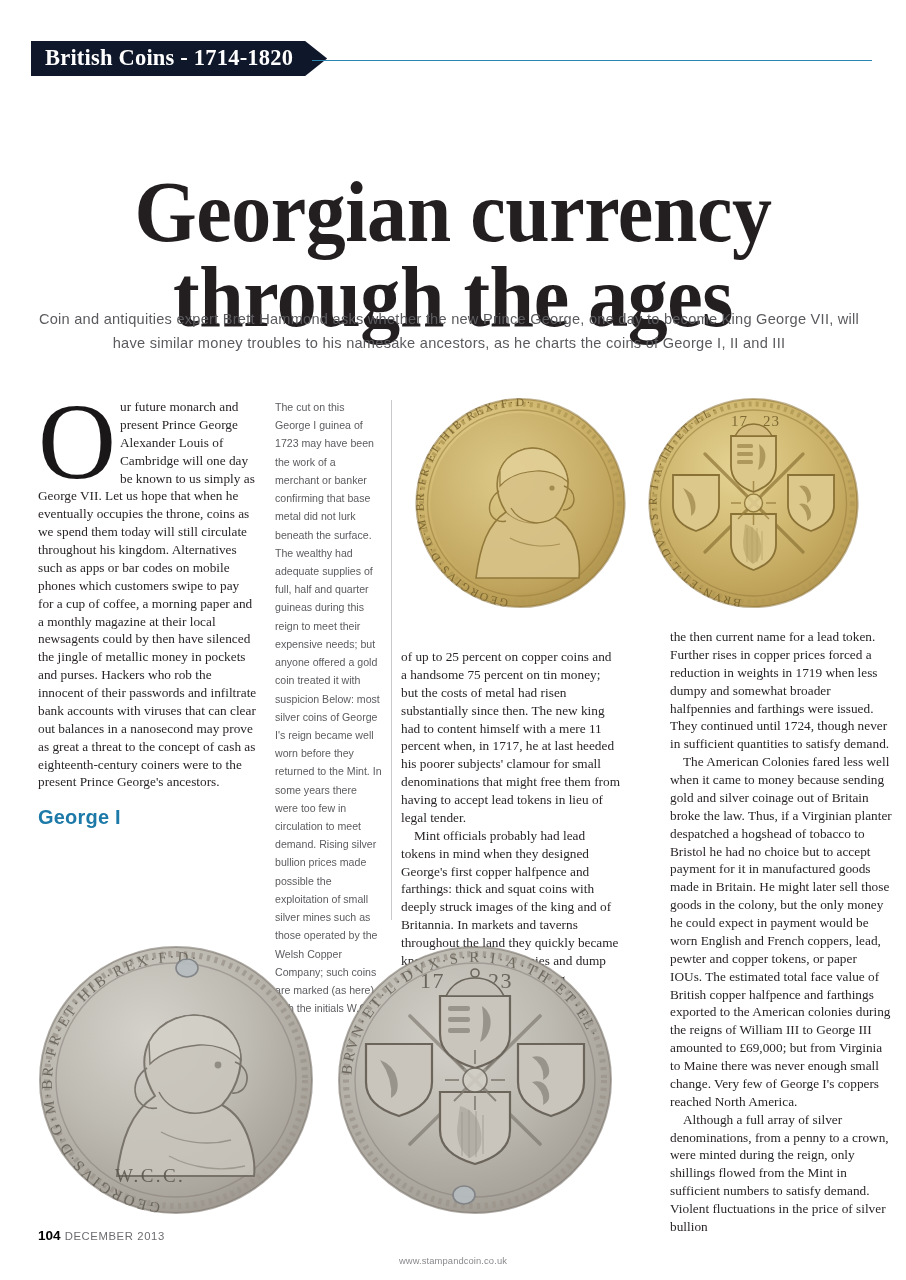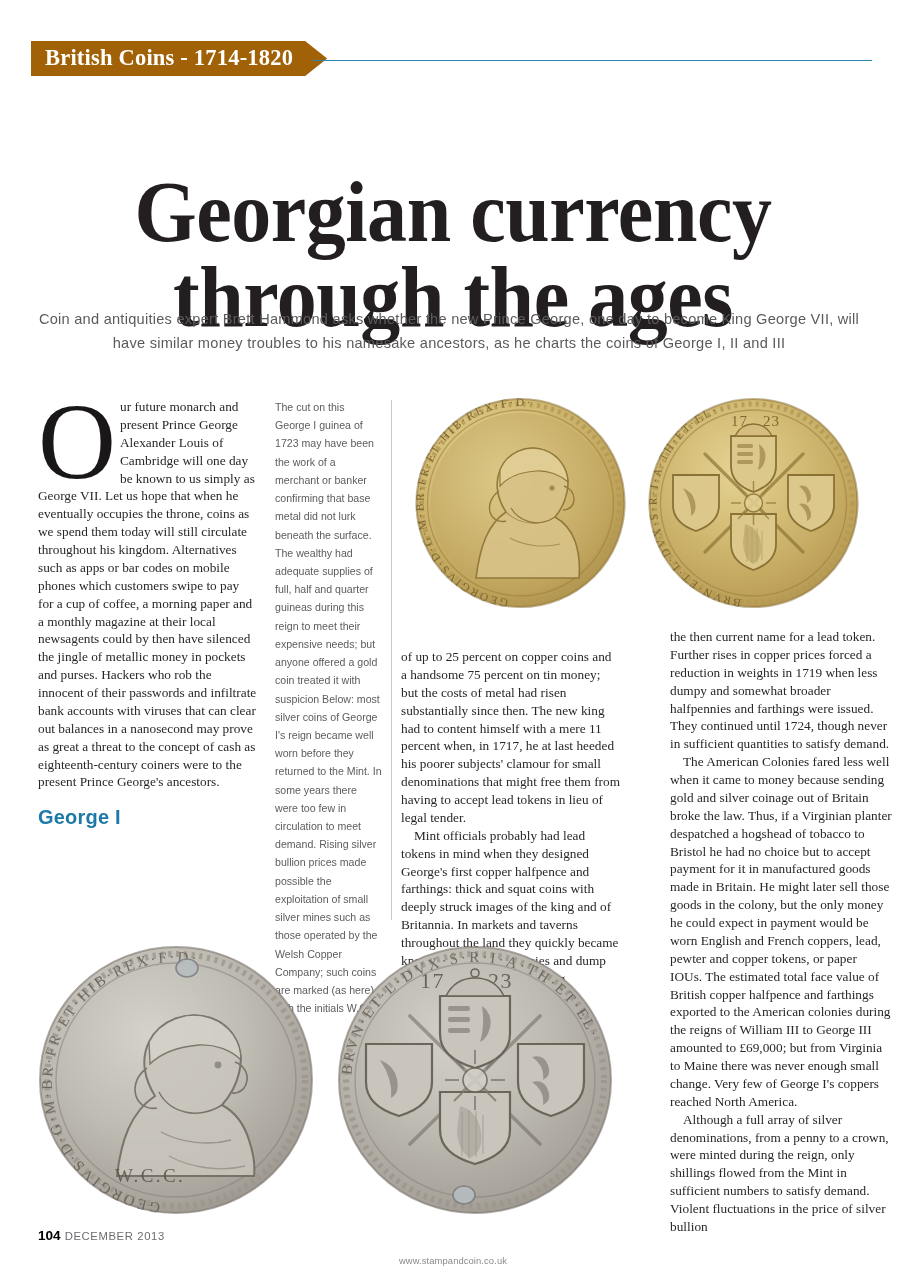--- a/index.html
+++ b/index.html
@@ -19,21 +19,21 @@
   
   #section-banner {
     position: absolute;
     left: 31px;
     top: 41px;
     height: 35px;
   }
   #banner-shape {
     position: relative;
     height: 35px;
-    background: #a16207;
+    background: #0f172a;
     padding: 0 34px 0 14px;
     display: flex;
     align-items: center;
     box-sizing: border-box;
     clip-path: polygon(0 0, calc(100% - 22px) 0, 100% 50%, calc(100% - 22px) 100%, 0 100%);
     box-shadow: 2px 3px 3px rgba(0,0,0,0.18);
   }
   #banner-label {
     color: #ffffff;
     font-family: "Liberation Serif", serif;

